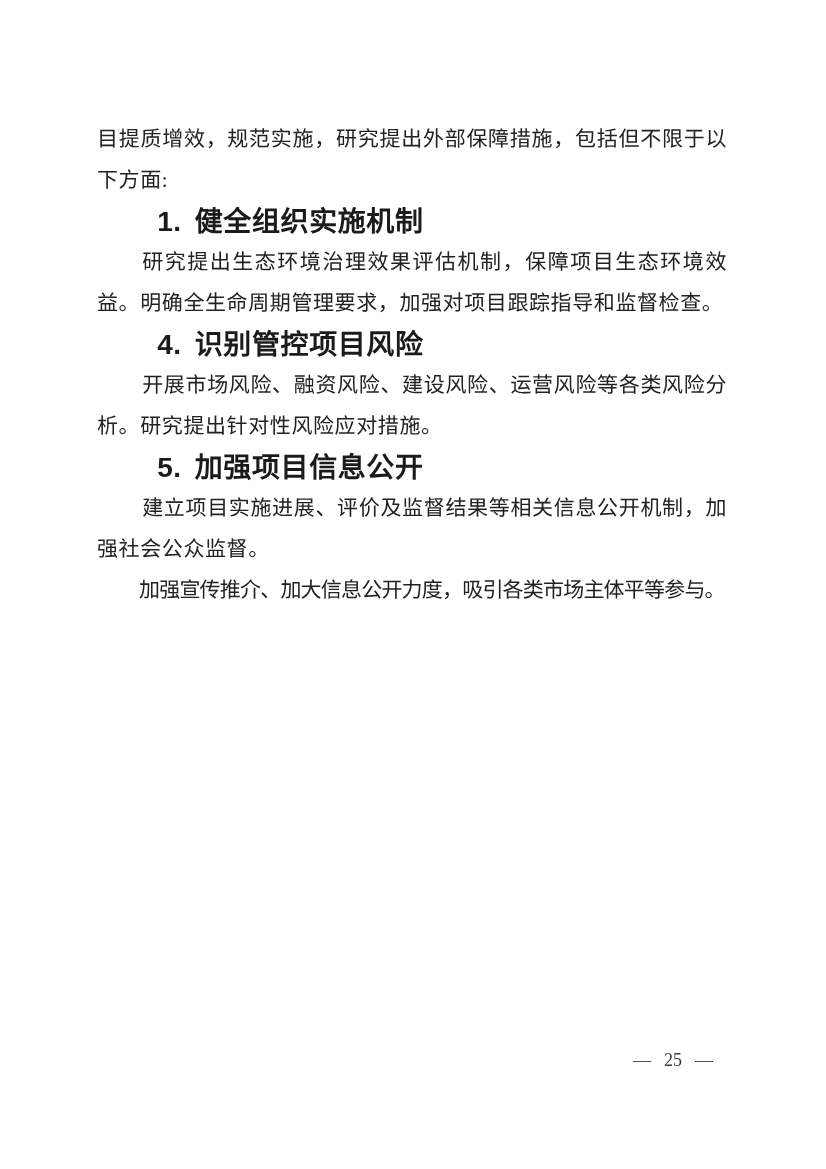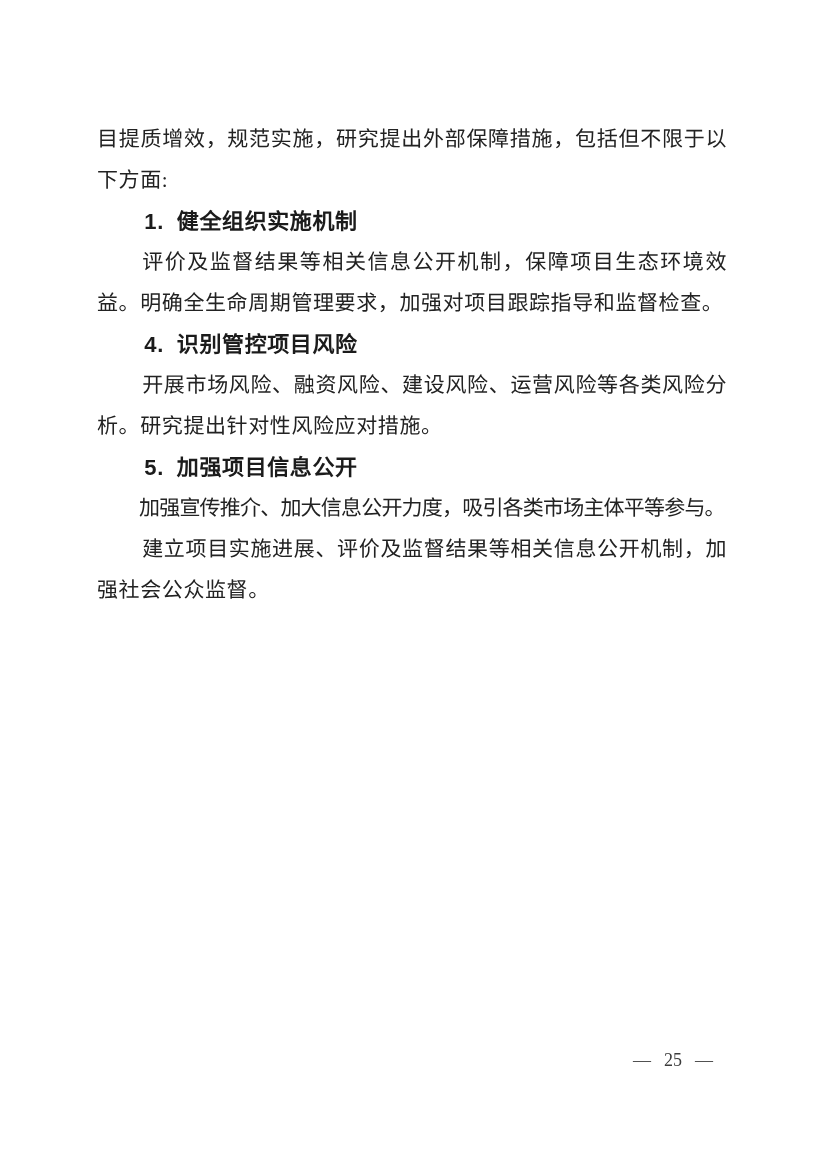--- a/index.html
+++ b/index.html
@@ -43,21 +43,21 @@
   }
 
   p.body.squeeze {
     text-indent: 2em;
     letter-spacing: -0.8px;
     white-space: nowrap;
   }
 
   h2.heading {
     font-family: "Liberation Sans", "DejaVu Sans", sans-serif;
-    font-size: 22px;
+    font-size: 28px;
     font-weight: bold;
     line-height: 41px;
     letter-spacing: 0.6px;
     text-indent: 2.15em;
     color: #1b1b1b;
   }
 
   h2.heading .hnum {
     margin-right: 13px;
   }
@@ -89,35 +89,35 @@
     <p class="body no-indent">目提质增效，规范实施，研究提出外部保障措施，包括但不限于以下方面:</p>
 
     <h2 class="heading">
       <span class="hnum">1.</span><span class="htitle">健全组织实施机制</span>
     </h2>
 
 
 
 
 
-    <p class="body">评价及监督结果等相关信息公开机制，保障项目生态环境效益。明确全生命周期管理要求，加强对项目跟踪指导和监督检查。</p>
+    <p class="body">研究提出生态环境治理效果评估机制，保障项目生态环境效益。明确全生命周期管理要求，加强对项目跟踪指导和监督检查。</p>
 
     <h2 class="heading">
       <span class="hnum">4.</span><span class="htitle">识别管控项目风险</span>
     </h2>
 
     <p class="body">开展市场风险、融资风险、建设风险、运营风险等各类风险分析。研究提出针对性风险应对措施。</p>
 
     <h2 class="heading">
       <span class="hnum">5.</span><span class="htitle">加强项目信息公开</span>
     </h2>
 
+    <p class="body">建立项目实施进展、评价及监督结果等相关信息公开机制，加强社会公众监督。</p>
+
     <p class="body squeeze">加强宣传推介、加大信息公开力度，吸引各类市场主体平等参与。</p>
-
-    <p class="body">建立项目实施进展、评价及监督结果等相关信息公开机制，加强社会公众监督。</p>
 
   </main>
 
   <footer class="page-footer">
     <span class="dash">—</span>
     <span class="num">25</span>
     <span class="dash">—</span>
   </footer>
 
 </div>

